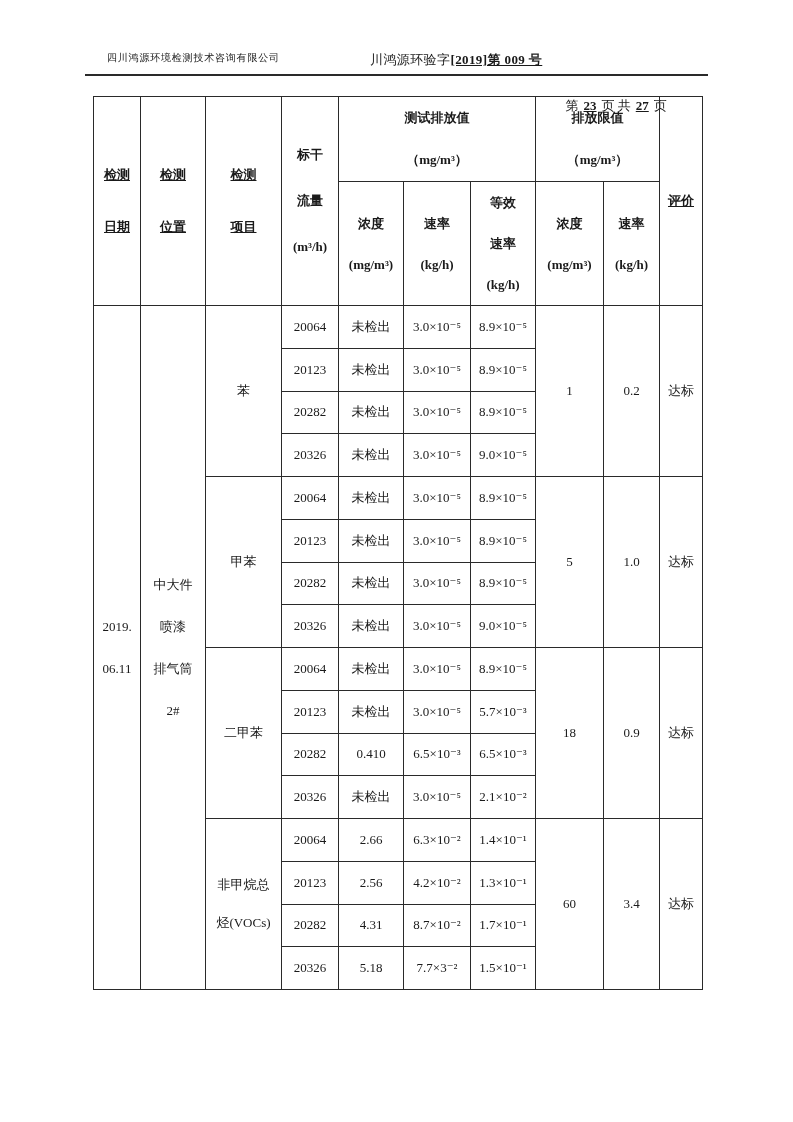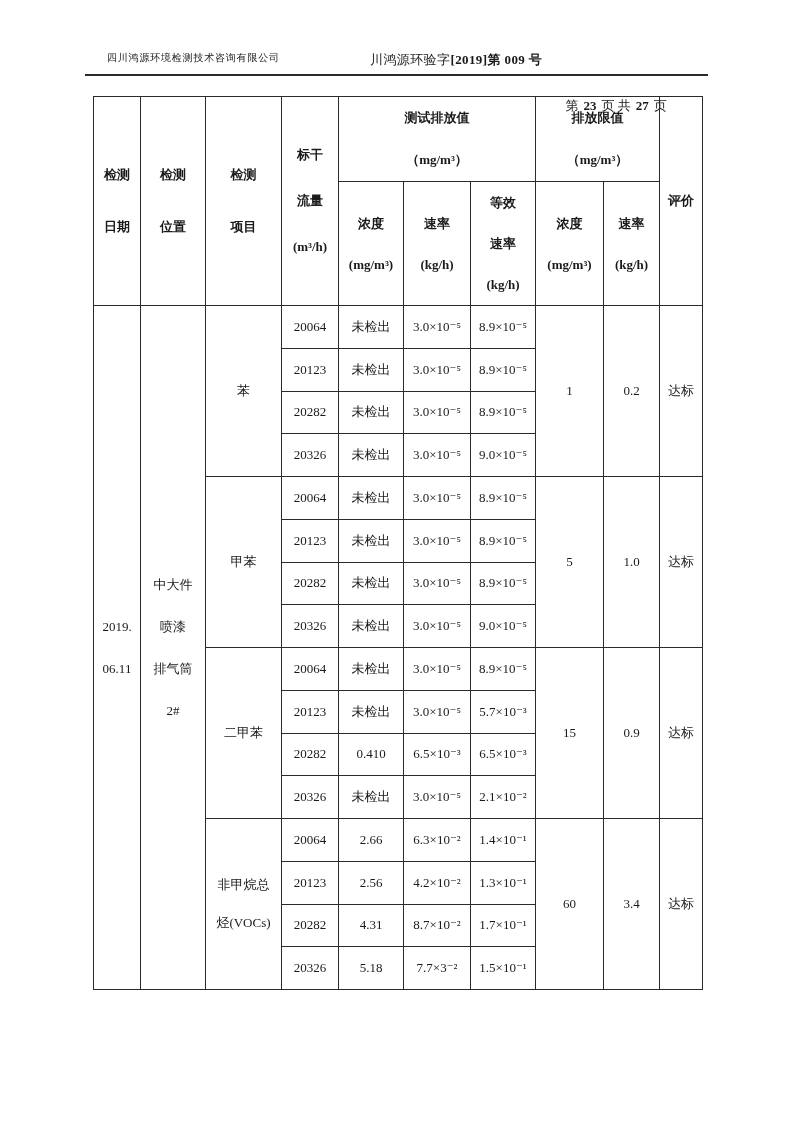--- a/index.html
+++ b/index.html
@@ -5,40 +5,40 @@
   html,body { margin:0; padding:0; background:#888; }
   .page {
     position:relative; width:793px; height:1122px; margin:0 auto;
     background:#ffffff; overflow:hidden;
     font-family:"Liberation Serif","DejaVu Serif",serif; color:#1a1a1a;
   }
   
   .ph-company { position:absolute; left:107px; top:51px; font-size:10px; letter-spacing:0.8px; }
   .ph-ref     { position:absolute; left:370px; top:51px; font-size:13px; letter-spacing:0.4px; }
   .ph-page    { position:absolute; left:563px; top:51px; font-size:13px;margin-top:46px; }
-  .ph-ref .num, .ph-page .num { font-weight:bold; }
+  .ph-ref .num, .ph-page .num { font-weight:bold;text-decoration:underline; }
   .ph-page span { margin:0 2.5px; }
   .header-rule { position:absolute; left:85px; top:74px; width:623px; height:2px; background:#2a2a2a; }
 
   
   table.report {
     position:absolute; left:93px; top:96px; width:609px;
     border-collapse:collapse; table-layout:fixed;
   }
   .report th, .report td {
     border:1.5px solid #2a2a2a; padding:0;
     text-align:center; vertical-align:middle;
     white-space:pre-line; font-size:13px; font-weight:normal;
     overflow:hidden;
   }
   .report th { font-weight:bold; }
   tr.r-h1 { height:84px; }
   tr.r-h2 { height:123px; }
   tr.dr   { height:42.75px; }
-  .h-top  { line-height:52px; }
+  .h-top  { line-height:52px;text-decoration:underline; }
   .h-flow { line-height:46px; padding-top:18px; }
   .h-group{ line-height:42px; }
   .h-sub  { line-height:41px; }
   .v-merge{ line-height:42px; }
   .loc    { padding-top:40px; }
   .item   { line-height:38px; }
   .first-col { border-left:hidden; }
   .last-col  { border-right:hidden; }
 </style>
 </head>
@@ -161,21 +161,21 @@
       <td>3.0×10⁻⁵</td>
       <td>9.0×10⁻⁵</td>
     </tr>
 
     <tr class="dr">
       <td rowspan="4" class="item">二甲苯</td>
       <td>20064</td>
       <td>未检出</td>
       <td>3.0×10⁻⁵</td>
       <td>8.9×10⁻⁵</td>
-      <td rowspan="4">15</td>
+      <td rowspan="4">18</td>
       <td rowspan="4">0.9</td>
       <td rowspan="4" class="last-col">达标</td>
     </tr>
     <tr class="dr">
       <td>20123</td>
       <td>未检出</td>
       <td>3.0×10⁻⁵</td>
       <td>5.7×10⁻³</td>
     </tr>
     <tr class="dr">

